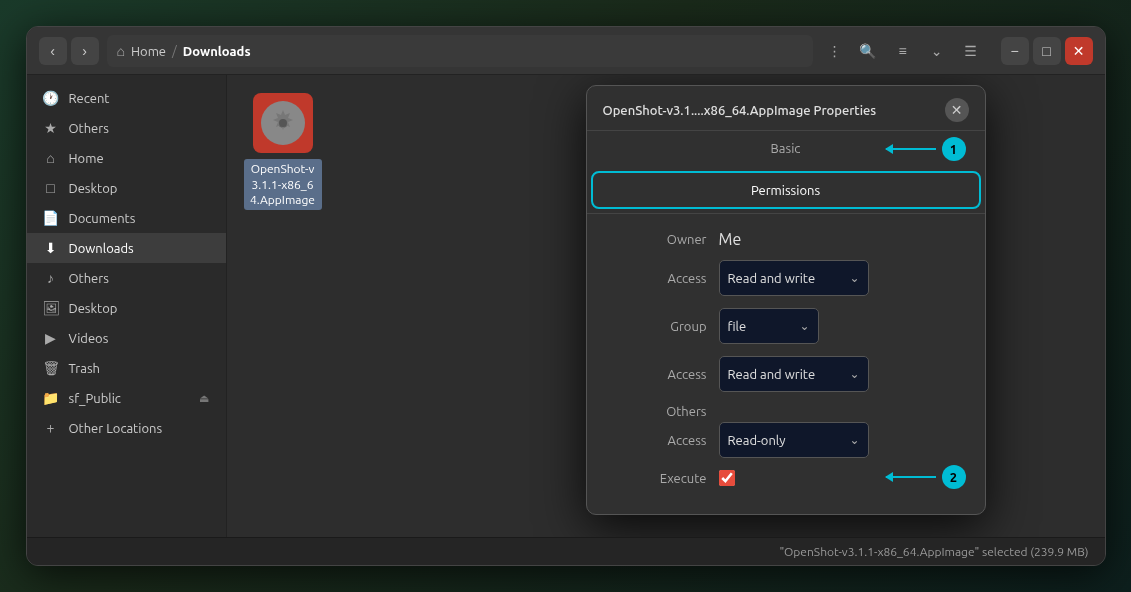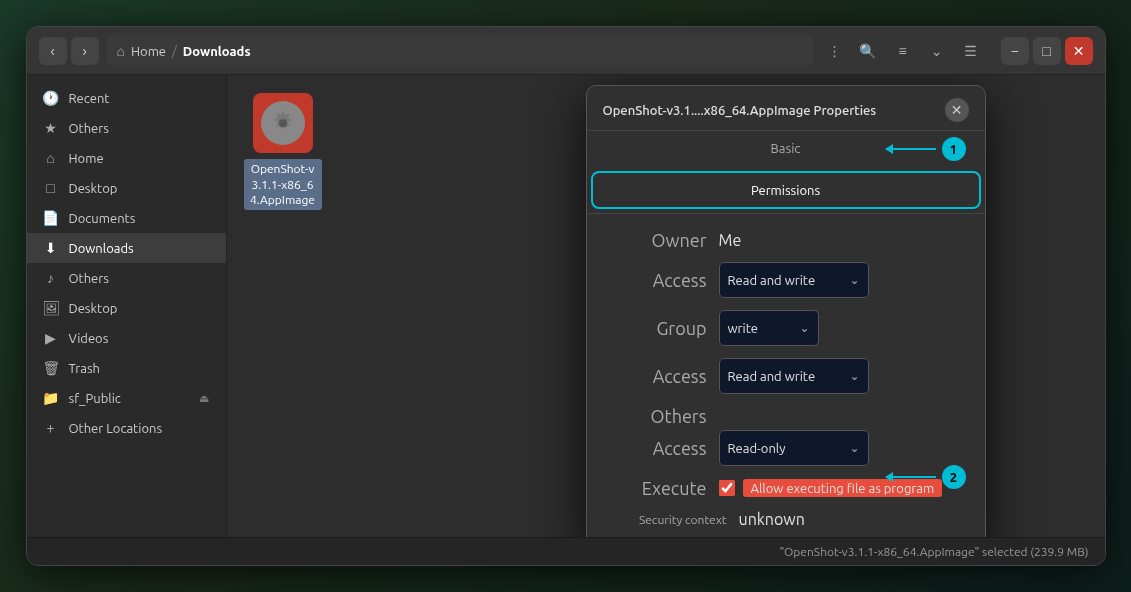--- a/index.html
+++ b/index.html
@@ -332,21 +332,21 @@
     .form-row {
       display: flex;
       align-items: center;
       margin-bottom: 12px;
       gap: 12px;
     }
 
     .form-label {
       width: 100px;
       text-align: right;
-      font-size: 18px;
+      font-size: 13px;
       color: #aaa;
       flex-shrink: 0;
     }
 
     .form-value {
       font-size: 16px;
       color: #e0e0e0;
     }
 
     .form-select {
@@ -513,21 +513,21 @@
               <span class="form-label">Access</span>
               <div class="form-select">
                 <span>Read and write</span>
                 <span class="select-arrow">⌄</span>
               </div>
             </div>
 
             <div class="form-row">
               <span class="form-label">Group</span>
               <div class="form-select" style="min-width:100px;">
-                <span>write</span>
+                <span>file</span>
                 <span class="select-arrow">⌄</span>
               </div>
             </div>
 
             <div class="form-row">
               <span class="form-label">Access</span>
               <div class="form-select">
                 <span>Read and write</span>
                 <span class="select-arrow">⌄</span>
               </div>
@@ -541,28 +541,23 @@
               <div class="form-select">
                 <span>Read-only</span>
                 <span class="select-arrow">⌄</span>
               </div>
             </div>
 
             <div class="form-row">
               <span class="form-label">Execute</span>
               <div class="checkbox-row">
                 <input type="checkbox" checked="" class="checkbox-input" style="">
-                <span class="checkbox-label">Allow executing file as program</span>
               </div>
             </div>
 
-            <div class="form-row">
-              <span class="form-label" style="width:120px;font-size:12px;">Security context</span>
-              <span class="form-value">unknown</span>
-            </div>
           </div>
         </div>
 
         <div style="position:absolute; top:62px; left:calc(50% + 220px); display:flex; align-items:center; gap:6px; pointer-events:none;">
           <div style="width:50px; height:2px; background:#00bcd4; position:relative;">
             <div style="position:absolute; left:-1px; top:-4px; border-right:8px solid #00bcd4; border-top:5px solid transparent; border-bottom:5px solid transparent;"></div>
           </div>
           <div style="width:24px; height:24px; background:#00bcd4; border-radius:50%; display:flex; align-items:center; justify-content:center; color:#000; font-weight:bold; font-size:13px;">
             <span>1</span>
           </div>

